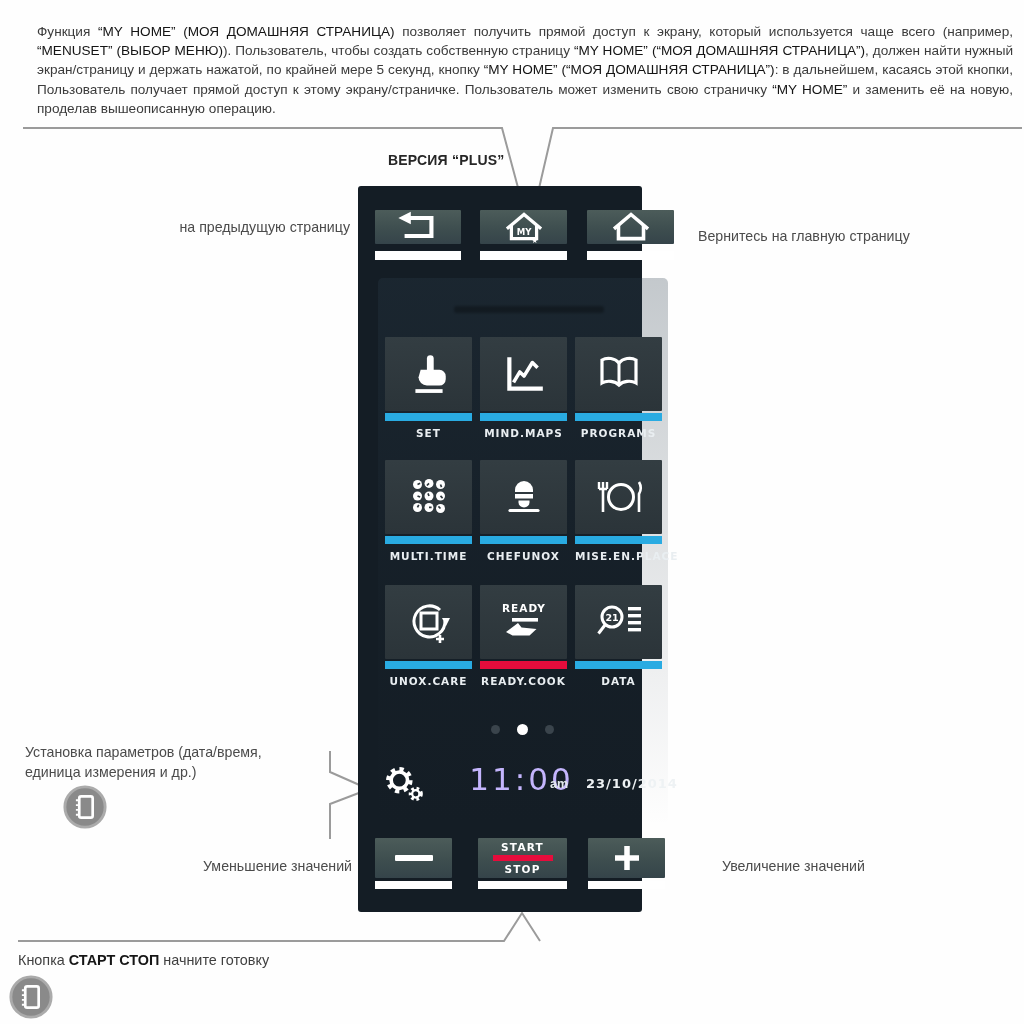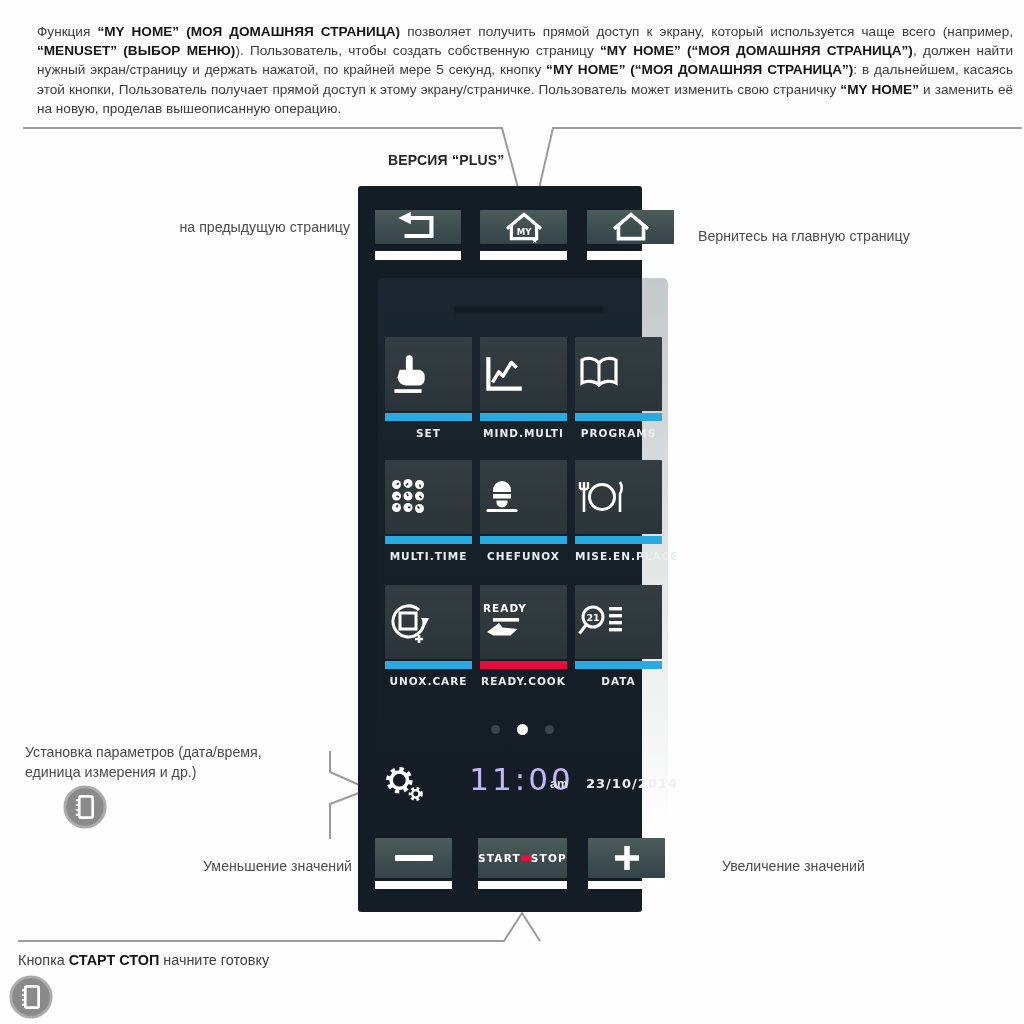--- a/index.html
+++ b/index.html
@@ -2,21 +2,21 @@
 <html><head>
 <meta charset="utf-8">
 <style>
   html,body{margin:0;padding:0;background:#ffffff;}
   #page{position:relative;width:1024px;height:1024px;background:#fefefe;overflow:hidden;
         font-family:"Liberation Sans",sans-serif;}
 
   
   .intro{position:absolute;left:37px;top:8px;width:976px;font-size:13.6px;line-height:19.4px;
          color:#3b3b3b;text-align:justify;}
-  .intro .b{font-weight:bold;color:#141414;}
+  .intro .b{font-weight:normal;color:#141414;}
 
   
   #lines{position:absolute;left:0;top:0;width:1024px;height:1024px;pointer-events:none;}
 
   
   .callout{position:absolute;color:#4b4b4b;font-size:14.2px;line-height:20px;}
   .callout.right-a{text-align:right;}
   .version{position:absolute;left:359px;top:152px;font-size:14px;font-weight:bold;color:#262626;
            letter-spacing:.2px;padding-left:29px;}
 
@@ -27,38 +27,38 @@
           background:linear-gradient(180deg,rgba(44,62,76,.28),rgba(34,48,60,.10) 60%,rgba(34,48,60,0));}
   .faint-bar{position:absolute;left:96px;top:120px;width:150px;height:7px;border-radius:3px;
              background:rgba(0,0,0,.28);filter:blur(1px);}
 
   .navbtn{position:absolute;height:34px;background:linear-gradient(180deg,#4c5c5a,#3e4e4f 55%,#35444a);
           border-radius:1px;display:flex;align-items:center;justify-content:center;}
   .navbar{position:absolute;height:9px;background:#ffffff;}
 
   .tile{position:absolute;width:87px;}
   .tile-icon{width:87px;height:74px;background:linear-gradient(180deg,#333d42,#2b3439);
-             display:flex;align-items:center;border-radius:1px;}
+             display:flex;align-items:center;justify-content:center;border-radius:1px;}
   .tile-bar{width:87px;height:8px;margin-top:2px;background:#29abe2;}
   .tile-bar.red{background:#e60c3c;}
   .tile-label{margin-top:6px;text-align:center;font-size:10.5px;font-weight:bold;color:#e9eef1;
               letter-spacing:1px;font-family:"DejaVu Sans",sans-serif;white-space:nowrap;}
 
   .dots{position:absolute;left:0;top:538px;width:328px;display:flex;justify-content:center;gap:17px;align-items:center;}
   .dot{width:9px;height:9px;border-radius:50%;background:#3a444c;}
   .dot.active{width:11px;height:11px;background:#ffffff;}
 
   .time{position:absolute;left:101px;top:575px;width:125px;text-align:center;color:#c4b5fd;
         font-size:31px;letter-spacing:3px;font-family:"DejaVu Sans",sans-serif;}
   .meridiem{position:absolute;left:192px;top:591px;color:#e2e8eb;font-size:12.5px;font-weight:bold;}
   .date{position:absolute;left:228px;top:590px;color:#eef2f4;font-size:13px;font-weight:bold;
         letter-spacing:1px;font-family:"DejaVu Sans",sans-serif;}
 
   .ctl{position:absolute;height:40px;background:linear-gradient(180deg,#4c5c5a,#3e4e4f 55%,#35444a);
-       display:flex;flex-direction:row;align-items:center;justify-content:center;border-radius:1px;}
+       display:flex;flex-direction:column;align-items:center;justify-content:center;border-radius:1px;}
   .ctlbar{position:absolute;height:8px;background:#ffffff;}
   .minus-shape{width:38px;height:5.5px;background:#fff;border-radius:1px;}
   .ss{font-size:10.5px;font-weight:bold;color:#fff;letter-spacing:1.2px;
       font-family:"DejaVu Sans",sans-serif;line-height:11px;}
   .redbar{width:60px;height:6px;background:#e60c3c;margin:2.5px 0;}
 
   
   .circ{position:absolute;width:46px;height:46px;}
 
   .bottom-note{position:absolute;left:18px;top:952px;font-size:14.4px;color:#3f3f3f;}
@@ -148,21 +148,21 @@
       <div class="tile-label">SET</div>
     </div>
     <div class="tile" style="left:122px;top:151px;">
       <div class="tile-icon">
           <svg width="46" height="46" viewBox="0 0 44 44">
         <path d="M8 6 V36 H40" fill="none" stroke="#ffffff" stroke-width="4"></path>
         <path d="M12 30 L18 20 L22 24 L30 11 L35 16" fill="none" stroke="#ffffff" stroke-width="3.4" stroke-linejoin="round"></path>
       </svg>
         </div>
       <div class="tile-bar"></div>
-      <div class="tile-label">MIND.MULTI</div>
+      <div class="tile-label">MIND.MAPS</div>
     </div>
     <div class="tile" style="left:217px;top:151px;">
       <div class="tile-icon">
           <svg width="48" height="42" viewBox="0 0 48 40">
         <path d="M24 9 C20 4 12 3 7 6 V29 C12 26 20 27 24 31 C28 27 36 26 41 29 V6 C36 3 28 4 24 9 Z" fill="none" stroke="#ffffff" stroke-width="3.2"></path>
         <path d="M24 9 V31" stroke="#ffffff" stroke-width="3"></path>
       </svg>
         </div>
       <div class="tile-bar"></div>
       <div class="tile-label">PROGRAMS</div>

